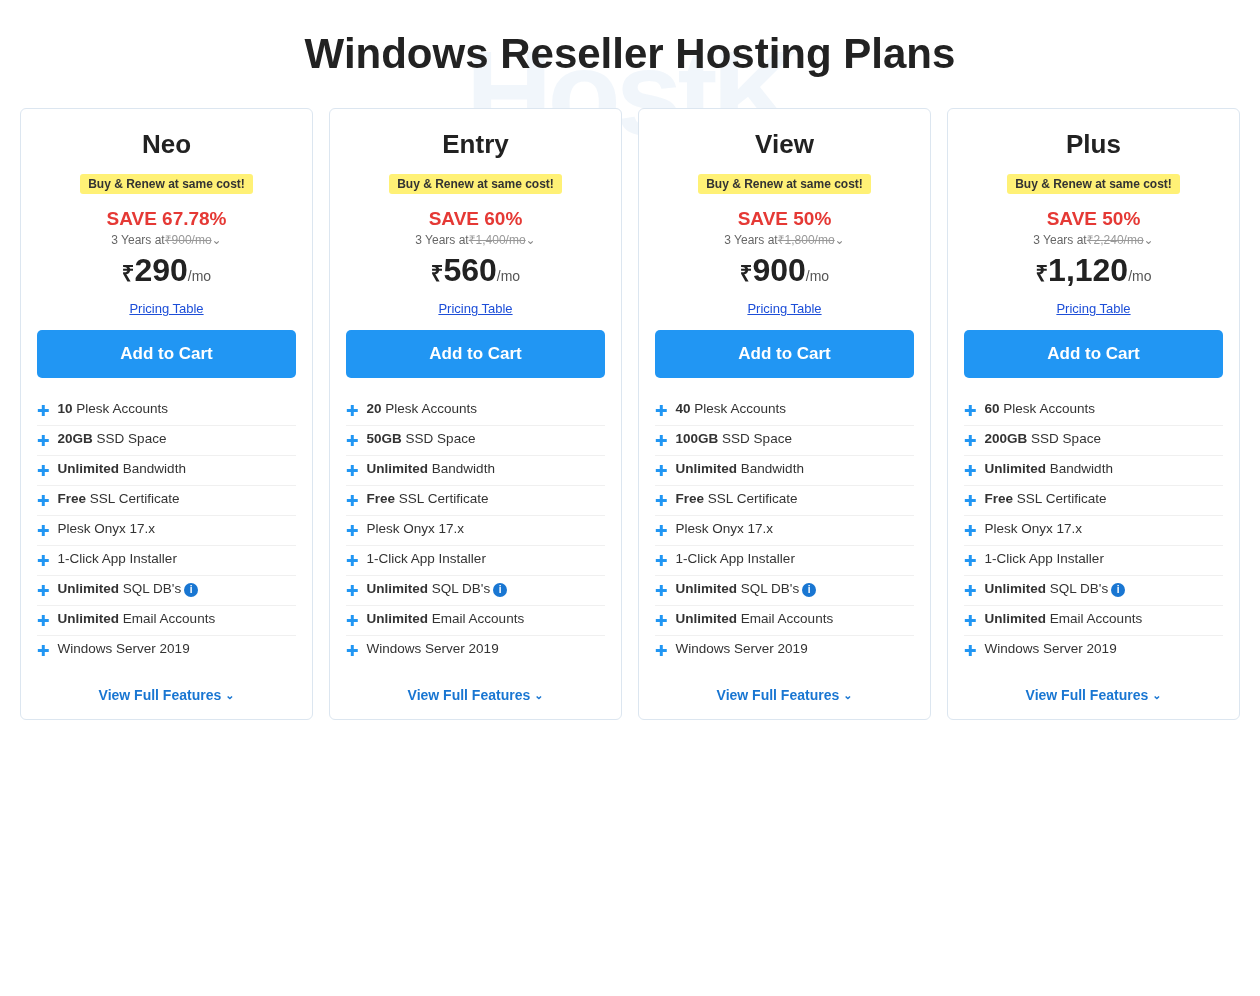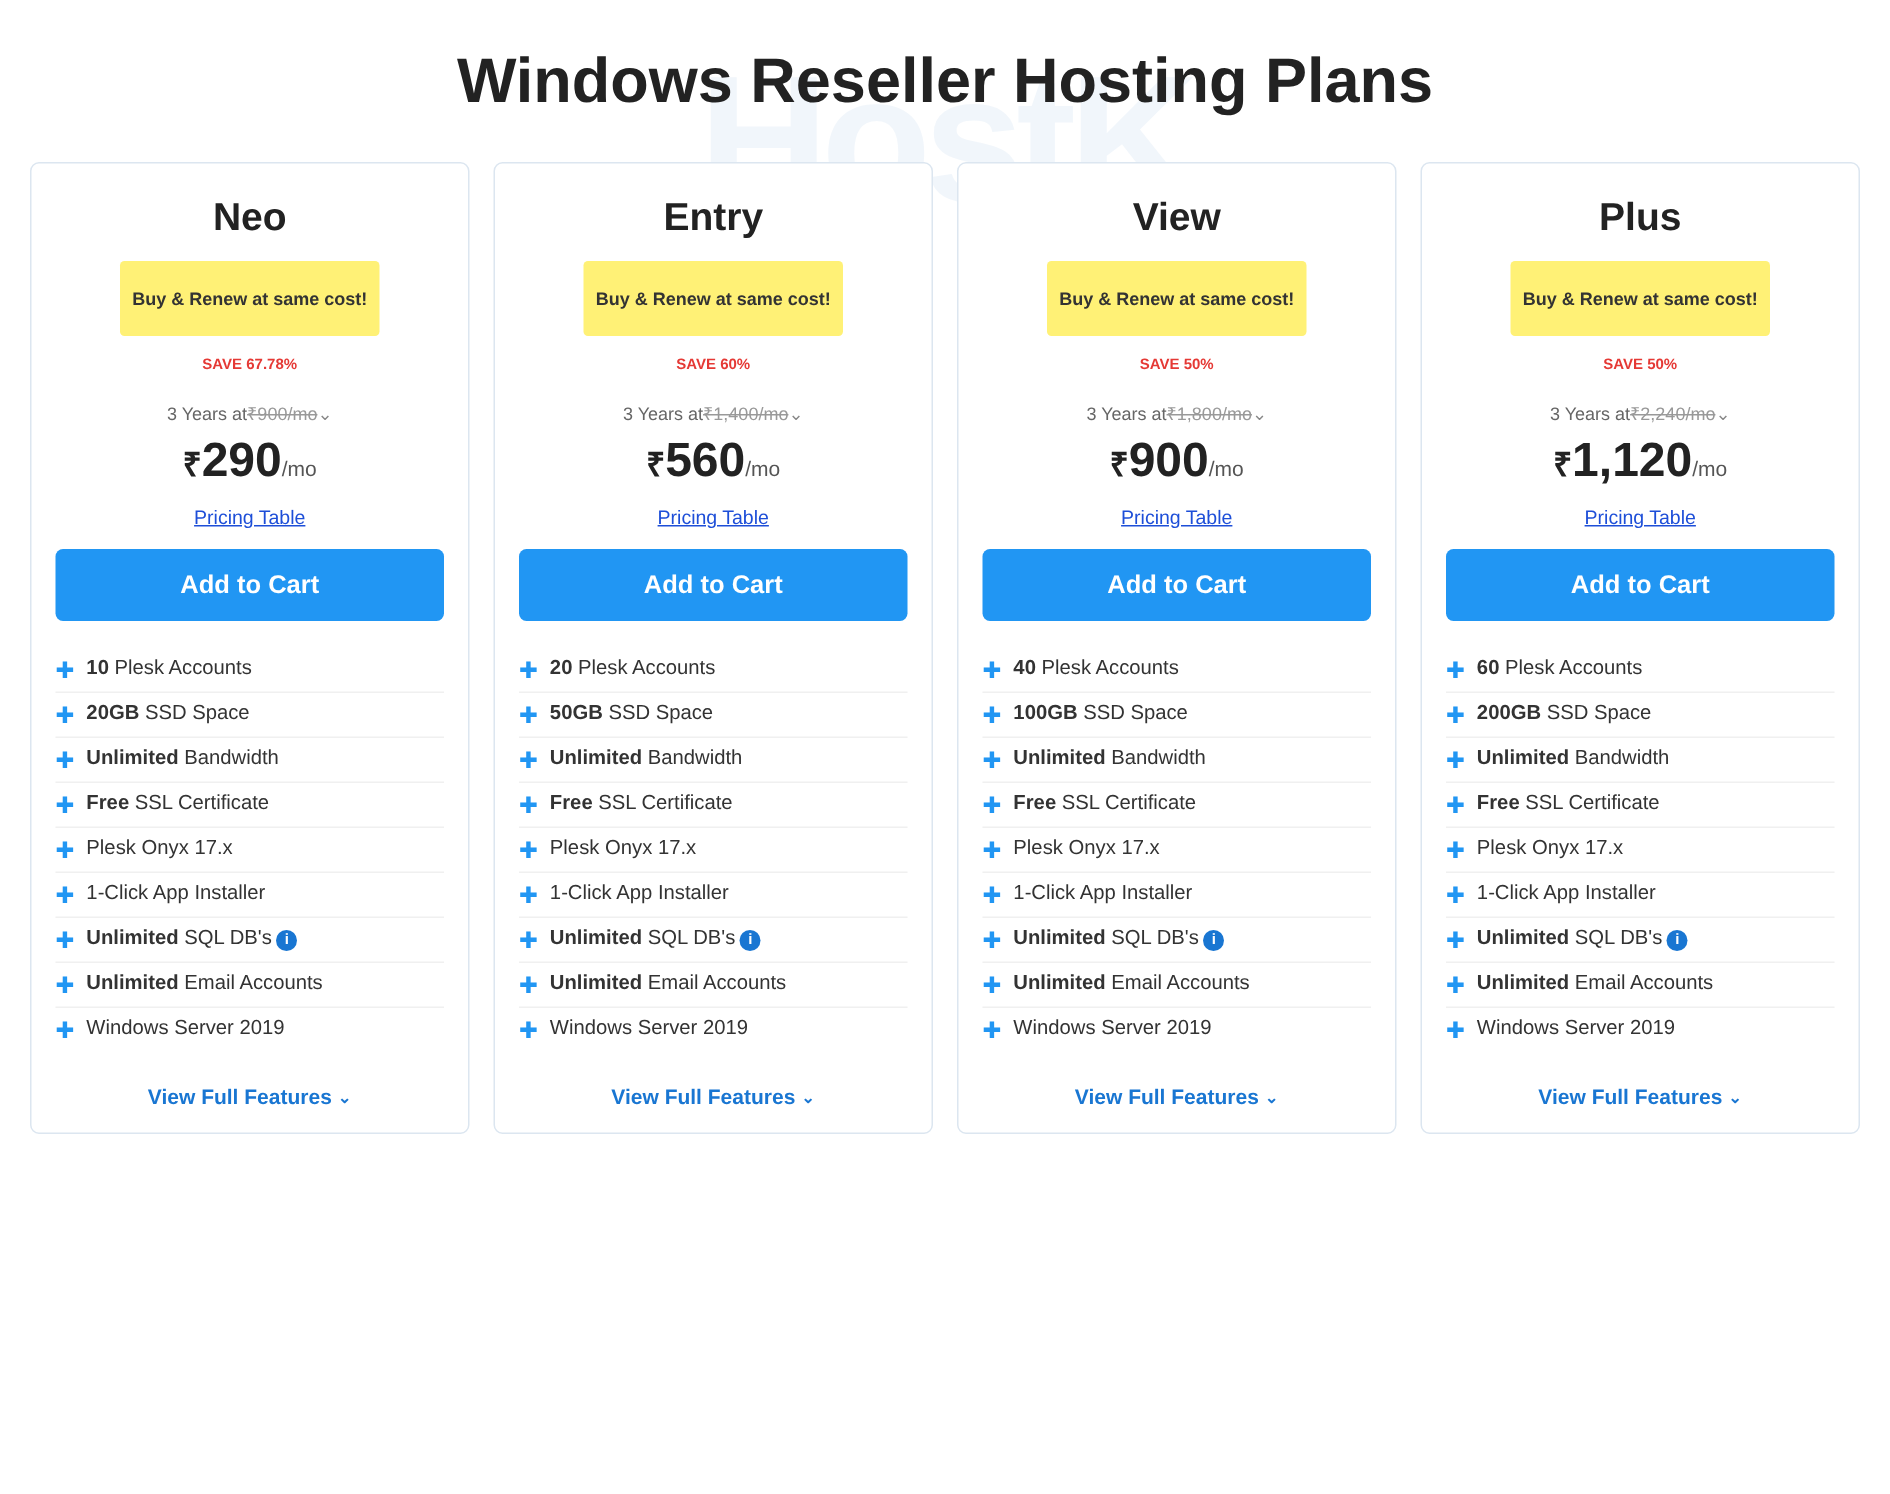--- a/index.html
+++ b/index.html
@@ -57,30 +57,30 @@
       font-weight: 800;
       color: #222;
       margin-bottom: 14px;
       text-align: center;
     }
     .renew-badge {
       background: #fff176;
       color: #333;
       font-size: 12px;
       font-weight: 600;
-      padding: 18px 8px;
+      padding: 3px 8px;
       border-radius: 3px;
       margin-bottom: 14px;
       text-align: center;
     }
     .save-percent {
       color: #e53935;
-      font-size: 10px;
-      font-weight: 700;
-      margin-bottom: 18px;
+      font-size: 19px;
+      font-weight: 700;
+      margin-bottom: 1px;
       text-align: left;
     }
     .original-price-row {
       display: flex;
       align-items: center;
       justify-content: center;
       gap: 0;
       font-size: 12px;
       color: #666;
       margin-bottom: 4px;

